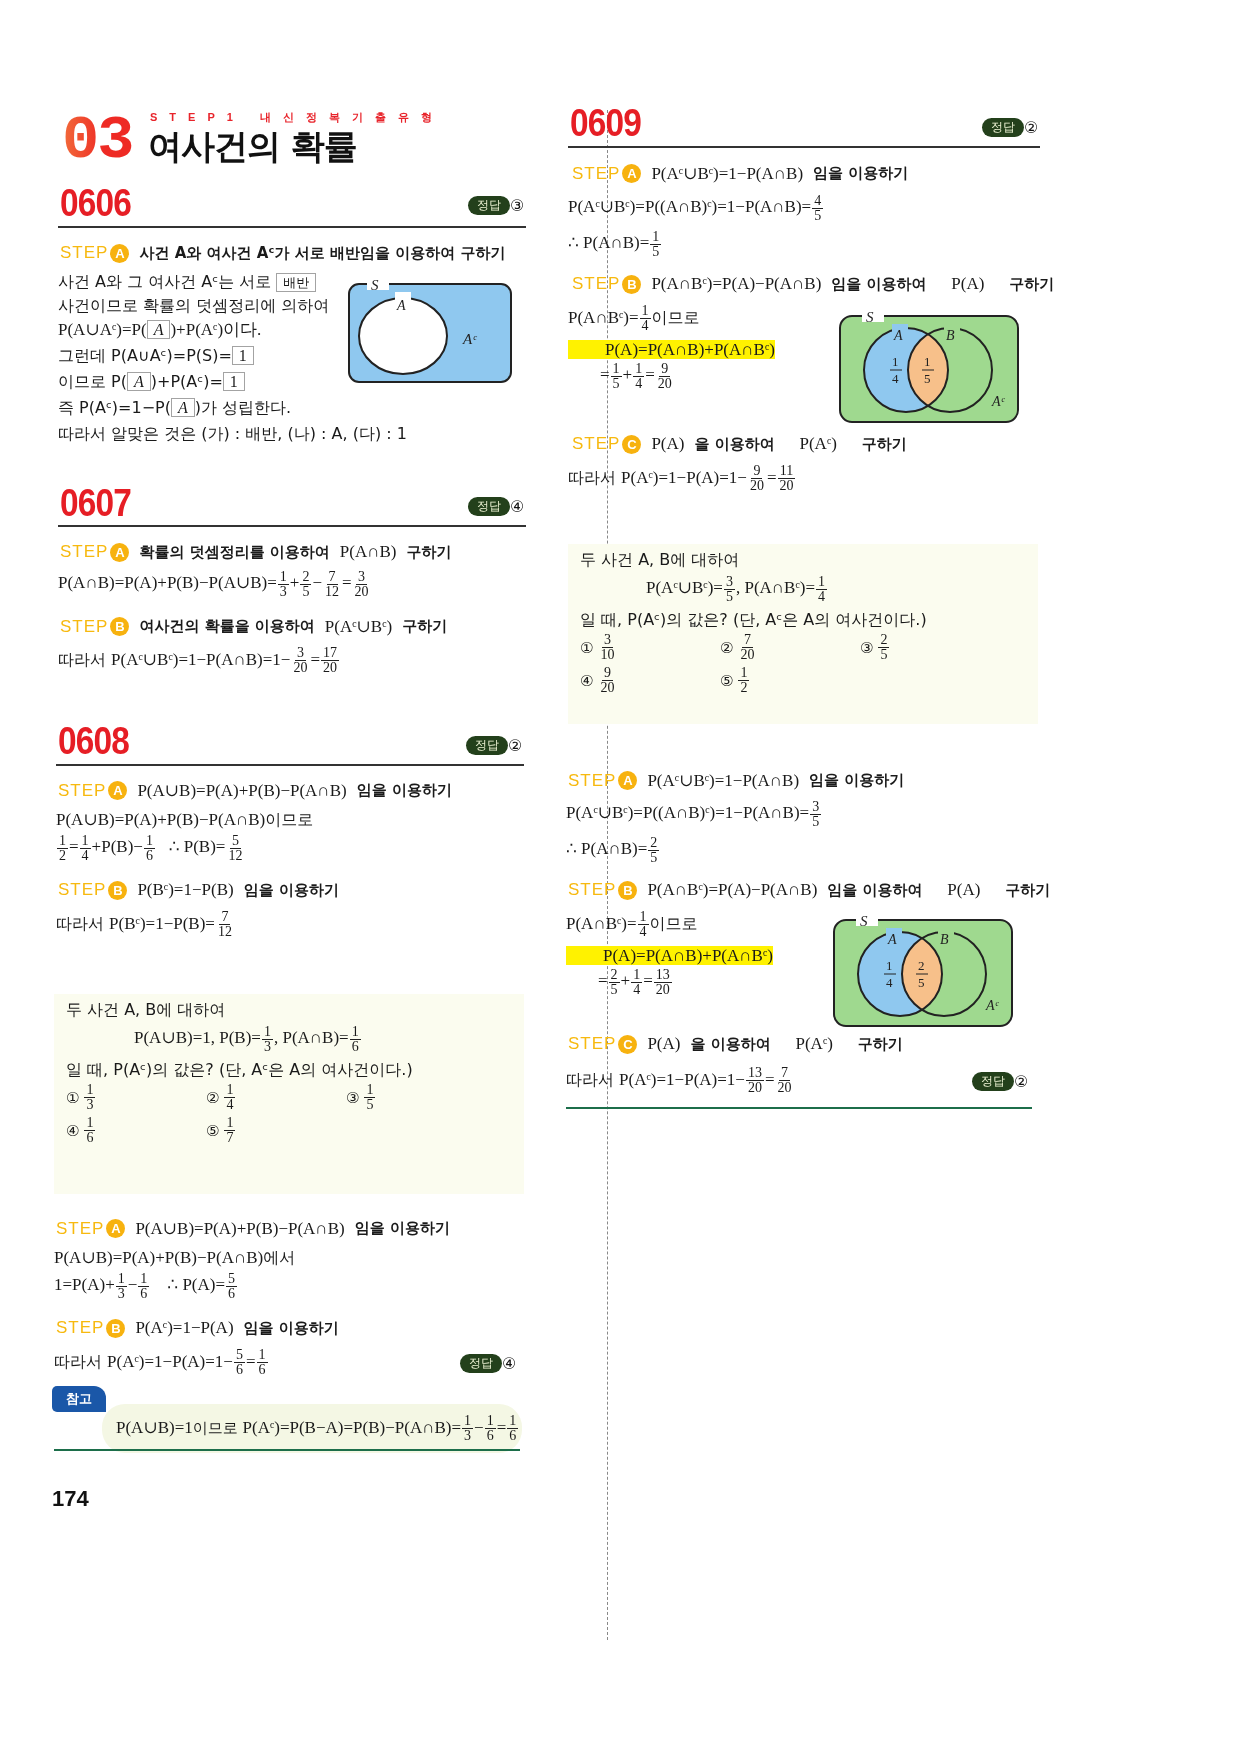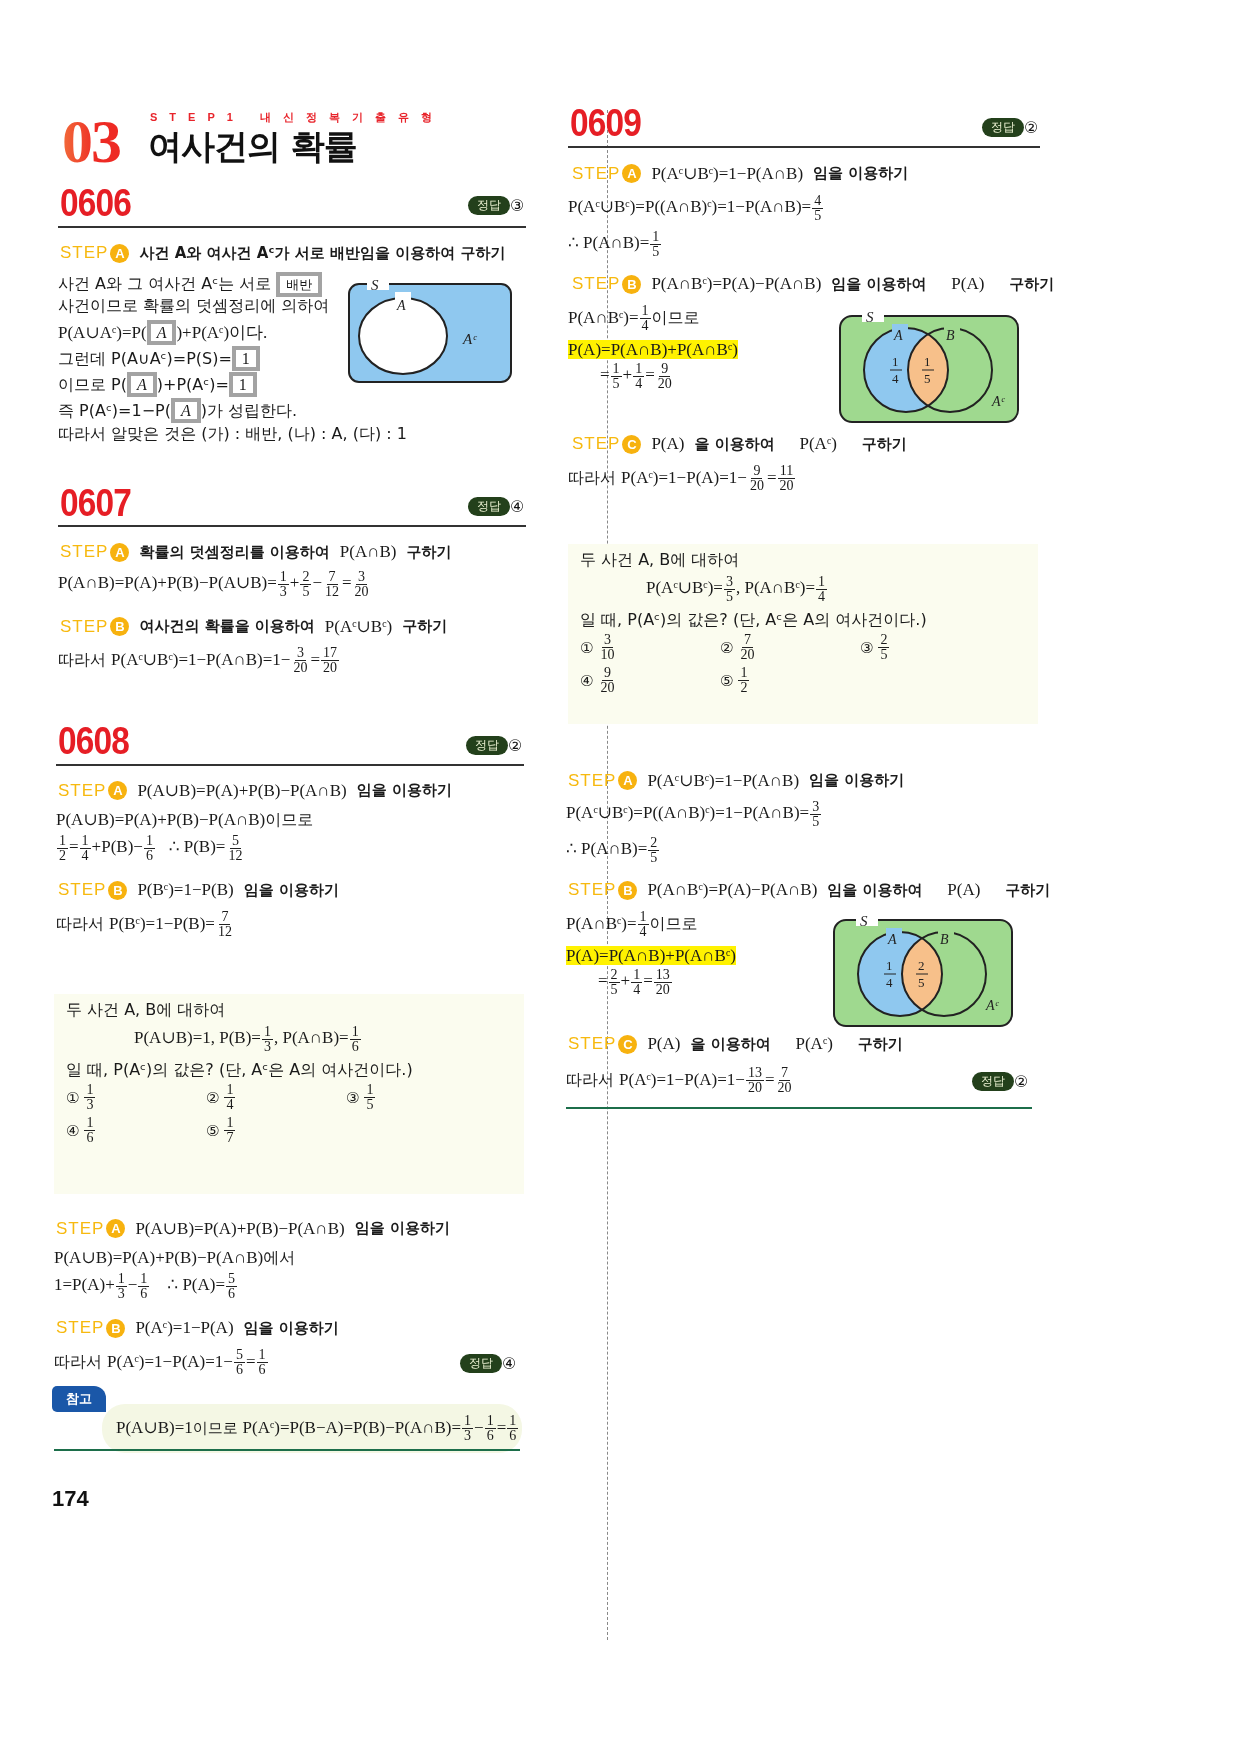--- a/index.html
+++ b/index.html
@@ -1,41 +1,41 @@
 <!DOCTYPE html>
 <html><head>
 <meta charset="utf-8">
 <style>
   * { box-sizing: border-box; margin: 0; padding: 0; }
   html, body { width: 1239px; height: 1752px; background: #ffffff; }
   body { position: relative; font-family: "DejaVu Sans", sans-serif; color: #1a1a1a; overflow: hidden; }
   .abs { position: absolute; }
 
   
-  .chap-num { font-family: Liberation Serif, serif; font-weight: bold; font-size: 62px; letter-spacing: -2px;
+  .chap-num { font-family: Liberation Mono, monospace; font-weight: bold; font-size: 62px; letter-spacing: -2px;
     background: linear-gradient(90deg, #f26b3a 0%, #ee2a24 60%); -webkit-background-clip: text; color: transparent; line-height: 1; text-align: center; }
   .chap-step { font-family: "Liberation Sans", sans-serif; font-weight: bold; font-size: 11px; color: #e8242b; letter-spacing: 12px; }
   .chap-title { font-family: "DejaVu Sans", sans-serif; font-weight: bold; font-size: 34px; color: #111; letter-spacing: -1px; }
 
   
   .pnum { font-family: "Liberation Sans", sans-serif; font-weight: bold; font-size: 38px; color: #e61e25; letter-spacing: -1px; line-height: 1; transform: scaleX(0.88); transform-origin: left; }
   .rule { height: 2px; background: #333; }
   .ans { display: flex; align-items: center; gap: 0; }
   .ans-badge { background: #23401b; color: #e9efd0; font-size: 12px; border-radius: 10px; padding: 2px 9px; line-height: 15px; }
   .ans-num { font-size: 16px; color: #111; }
 
   
   .step-row { display: flex; align-items: center; gap: 10px; font-size: 15px; white-space: nowrap; }
   .step-tag { display: inline-flex; align-items: center; font-family: "Liberation Sans", sans-serif; font-size: 17px; color: #f7b90f; letter-spacing: 1px; }
   .step-letter { display: inline-flex; align-items: center; justify-content: center; width: 19px; height: 19px; border-radius: 50%; background: #f7b20f; color: #fff; font-size: 13px; font-weight: bold; margin-left: 2px; letter-spacing: 0; }
   .step-title { font-weight: bold; font-size: 15px; }
   .line { font-size: 16px; white-space: nowrap; line-height: 1.2; }
   .math { font-family: "Liberation Serif", "DejaVu Serif", serif; font-size: 17px; }
-  .hl { background: #fff200; }
-  .box { display: inline-block; border: 4px solid #a3a3a3; padding: 0 6px; line-height: 17px; font-family: "Liberation Serif", serif; font-style: italic; }
+  .hl { background: #fff200; padding-left: 37px; }
+  .box { display: inline-block; border: 1px solid #a3a3a3; padding: 0 6px; line-height: 17px; font-family: "Liberation Serif", serif; font-style: italic; }
 
   
   .frac { display: inline-flex; flex-direction: column; align-items: center; vertical-align: middle; font-family: "Liberation Serif", serif; font-size: 14px; line-height: 14px; margin: 0 1px; }
   .frac .n { border-bottom: 1px solid #222; padding: 0 2px; }
   .frac .d { padding: 0 2px; }
 
   
   .link-head { display: flex; align-items: center; }
   .link-tag { background: linear-gradient(180deg,#1f6a3a,#0f4d2a); color: #fff; padding: 3px 14px 3px 14px; border-radius: 4px 14px 0 0; font-size: 17px; font-weight: bold; white-space: nowrap; }
   .link-tag .small { font-size: 15px; font-weight: normal; color: #d9f0dd; }

